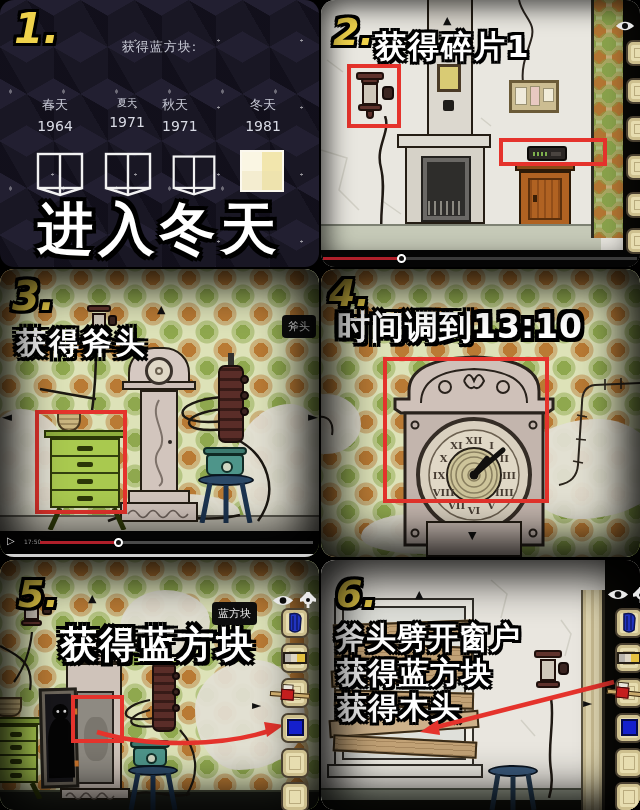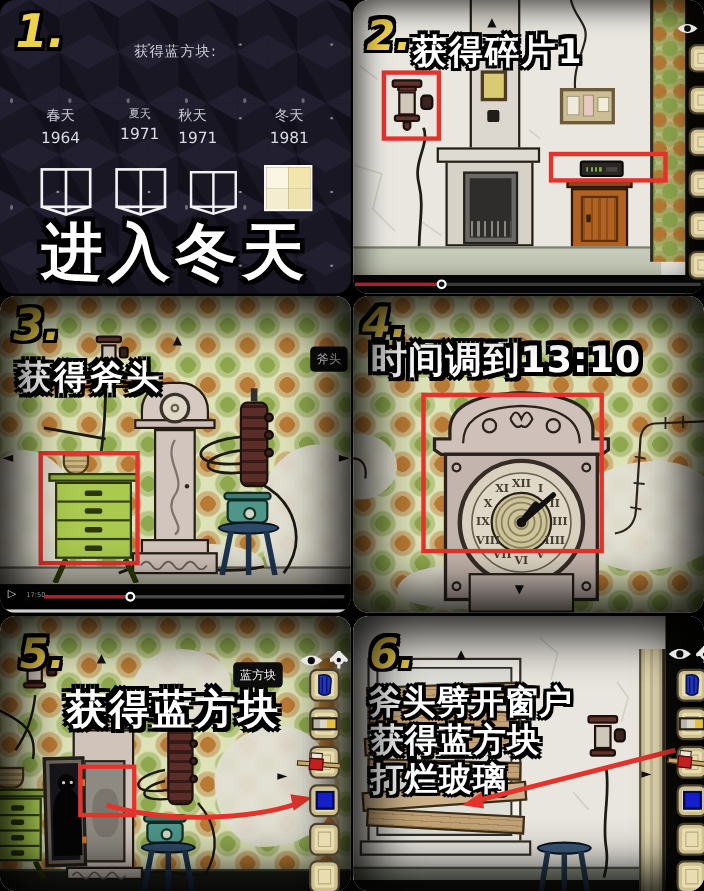--- a/index.html
+++ b/index.html
@@ -587,16 +587,16 @@
     <svg class="abs" style="left:0;top:0;z-index:34;" width="319" height="250" viewBox="0 0 319 250">
       <path d="M293,122 L112,168" stroke="#e5332c" stroke-width="4.5" fill="none"></path>
       <polygon points="99,172 117,160 119,175" fill="#e5332c"></polygon>
     </svg>
 
     <div class="tri" style="left:94px;top:28px;font-size:11px;">▲</div>
     <div class="tri" style="left:262px;top:136px;font-size:12px;">►</div>
     <div class="num o3" style="left:15px;top:12px;font-size:38px;">6.</div>
     <div class="cap o3" style="left:14px;top:58px;font-size:30px;letter-spacing:1px;">斧头劈开窗户</div>
     <div class="cap o3" style="left:16px;top:93px;font-size:30px;letter-spacing:1px;">获得蓝方块</div>
-    <div class="cap o3" style="left:16px;top:128px;font-size:30px;letter-spacing:1px;">打烂玻璃</div>
+    <div class="cap o3" style="left:16px;top:128px;font-size:30px;letter-spacing:1px;">获得木头</div>
   </section>
 
 </div>
 
 </body></html>

